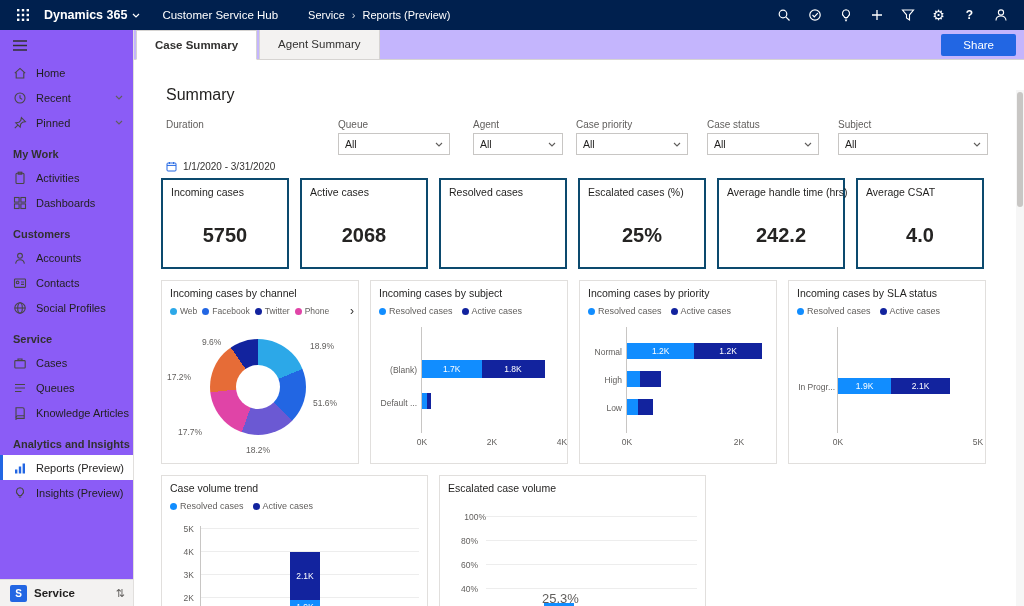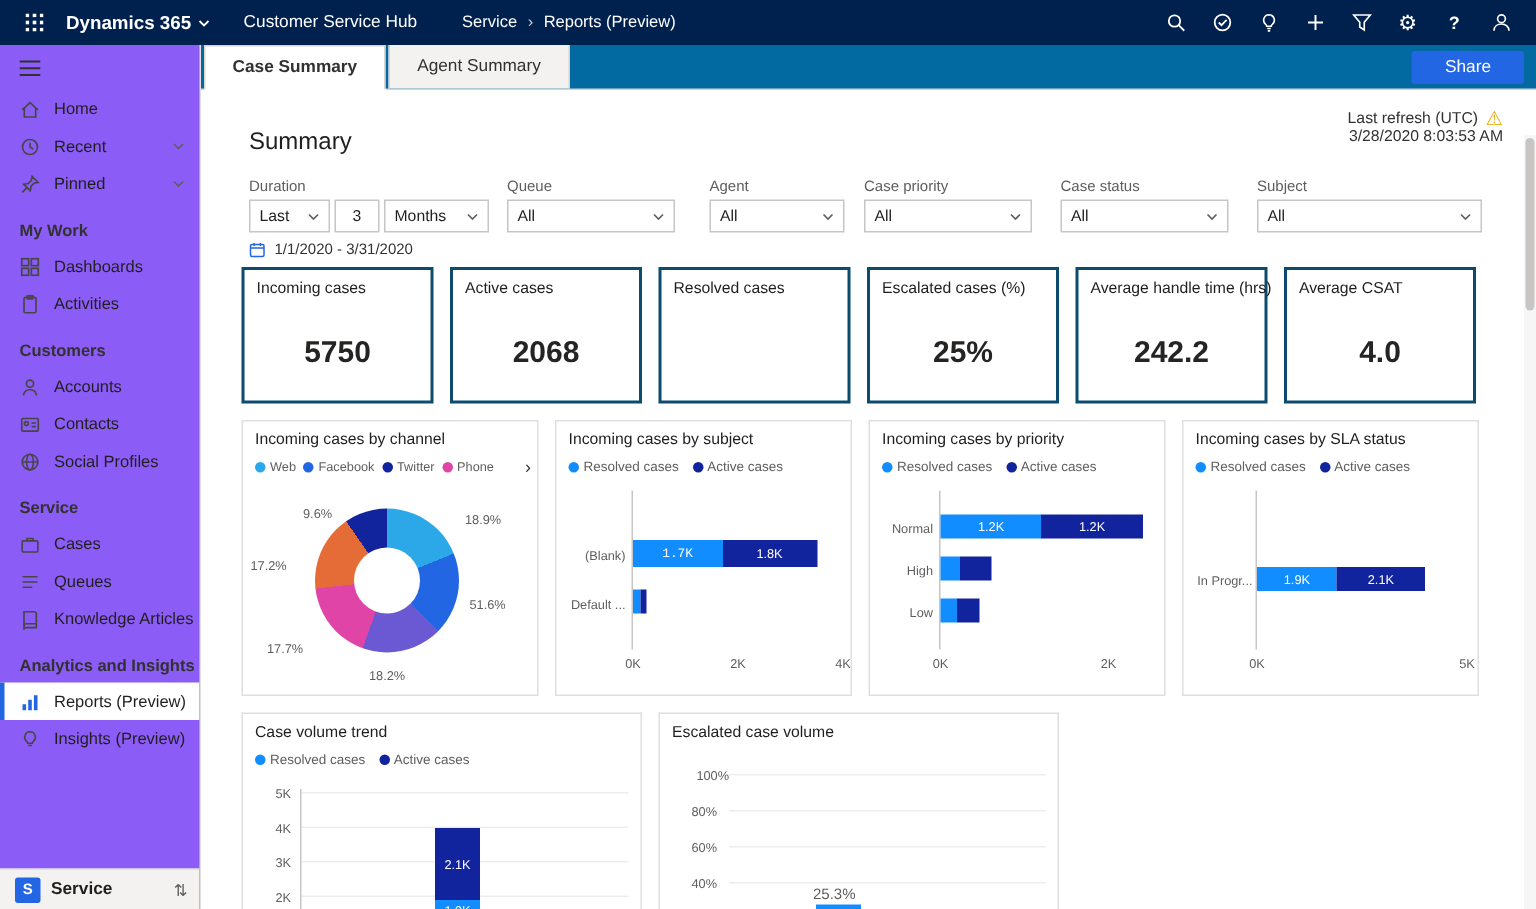--- a/index.html
+++ b/index.html
@@ -27,21 +27,21 @@
   .side-item.active .sicon{color:var(--accent,#2266E3)}
   .side-chev{margin-left:auto;margin-right:10px;color:#605e5c;display:flex}
   .side-heading{font-weight:bold;font-size:11px;padding:13px 0 5px 13px;color:#323130}
   .side-footer{position:absolute;bottom:0;left:0;right:0;height:27px;background:#f3f2f1;border-top:1px solid #e1dfdd;display:flex;align-items:center;gap:7px;padding:0 8px 0 10px}
   .sf-badge{width:17px;height:17px;background:var(--accent,#2266E3);color:#fff;font-size:10px;font-weight:bold;display:flex;align-items:center;justify-content:center;border-radius:2px}
   .sf-label{font-weight:bold;font-size:11.5px}
   .sf-arrows{margin-left:auto;color:#605e5c;font-size:11px;cursor:pointer}
 
   
   .main{position:absolute;top:30px;left:134px;right:0;bottom:0;background:#fff}
-  .tabstrip{height:30px;background:#0369a1;display:flex;align-items:flex-end;border-bottom:1px solid #d6d4d2;position:relative}
+  .tabstrip{height:30px;background:#c4b5fd;display:flex;align-items:flex-end;border-bottom:1px solid #d6d4d2;position:relative}
   .tab{height:30px;line-height:28px;padding:0 18px;font-size:11.5px;border:1px solid #d6d4d2;border-bottom:none;background:#f3f2f1;color:#323130;cursor:pointer;margin-left:2px}
   .tab.active{background:#fff;font-weight:bold;margin-bottom:-1px;border-bottom:1px solid #fff}
   .share-btn{position:absolute;right:8px;top:4px;height:22px;padding:0 22px;background:var(--accent,#2266E3);color:#fff;font-size:11.5px;border:none;border-radius:2px;display:flex;align-items:center;cursor:pointer}
   .content{position:absolute;top:30px;left:0;right:8px;bottom:0;background:#fff}
 
   .refresh{position:absolute;top:12px;right:14px;text-align:right;font-size:10.5px;color:#323130}
   .refresh-line1{display:flex;align-items:center;gap:5px;justify-content:flex-end}
   .warn{color:var(--warning,#EAA300);font-size:13px;line-height:1;cursor:pointer}
   .page-title{position:absolute;left:32px;top:26px;font-size:16px;font-weight:normal;color:#201f1e}
 
@@ -122,21 +122,21 @@
   .age-y0{left:8px;top:30px}.age-y1{left:8px;top:54px}.age-y2{left:8px;top:78px}.age-y3{left:8px;top:102px}
   .age-g0{top:34px;left:40px}.age-g1{top:58px;left:40px}.age-g2{top:82px;left:40px}.age-g3{top:106px;left:40px}
   .age-plot{position:absolute;left:40px;top:34px;right:10px;height:96px}
   .age-bar{position:absolute;bottom:0;width:30px;background:var(--resolved,#118DFF);cursor:pointer}
   .age-b0{left:76px}.age-b1{left:131px}
   .blab{position:absolute;font-size:8.5px;color:#605e5c;width:30px;text-align:center}
   .age-l0{left:116px;top:33px}.age-l1{left:171px;top:107px}
 
   .esc-y0{left:16px;top:36px;width:30px}.esc-y1{left:8px;top:60px;width:30px}.esc-y2{left:8px;top:84px;width:30px}.esc-y3{left:8px;top:108px;width:30px}
   .esc-g0{top:40px;left:46px}.esc-g1{top:64px;left:46px}.esc-g2{top:88px;left:46px}.esc-g3{top:112px;left:46px}
-  .esc-lab{position:absolute;left:102px;top:115px;font-size:10px;color:#605e5c;width:34px;text-align:left}
+  .esc-lab{position:absolute;left:102px;top:115px;font-size:13px;color:#605e5c;width:34px;text-align:left}
   .esc-bar{position:absolute;left:104px;top:127px;width:30px;height:10px;background:var(--resolved,#118DFF);cursor:pointer}
 
   
   .scrollbar{position:absolute;top:60px;right:0;width:8px;bottom:0;background:#f6f6f6}
   .scroll-thumb{position:absolute;top:2px;left:1px;width:6px;height:115px;background:#c8c6c4;border-radius:3px;cursor:pointer}
 
   svg{display:block}
 </style>
 </head>
 <body>
@@ -250,39 +250,39 @@
           <path d="M1 1l3 3 3-3" fill="none" stroke="currentColor" stroke-width="1.1"></path>
         </svg>
       </span>
   </div>
 
   <div class="side-heading">My Work</div>
   <div class="side-item">
     <span class="sicon">
         <svg width="14" height="14" viewBox="0 0 14 14">
           <g fill="none" stroke="currentColor" stroke-width="1.1">
+            <rect x="3" y="2.2" width="8" height="10.3" rx="1"></rect>
+            <rect x="5.2" y="1.2" width="3.6" height="2"></rect>
+          </g>
+        </svg>
+      </span>
+    <span>Activities</span>
+  </div>
+  <div class="side-item">
+    <span class="sicon">
+        <svg width="14" height="14" viewBox="0 0 14 14">
+          <g fill="none" stroke="currentColor" stroke-width="1.1">
             <rect x="1.5" y="1.5" width="4.6" height="4.6"></rect>
             <rect x="7.9" y="1.5" width="4.6" height="4.6"></rect>
             <rect x="1.5" y="7.9" width="4.6" height="4.6"></rect>
             <rect x="7.9" y="7.9" width="4.6" height="4.6"></rect>
           </g>
         </svg>
       </span>
     <span>Dashboards</span>
-  </div>
-  <div class="side-item">
-    <span class="sicon">
-        <svg width="14" height="14" viewBox="0 0 14 14">
-          <g fill="none" stroke="currentColor" stroke-width="1.1">
-            <rect x="3" y="2.2" width="8" height="10.3" rx="1"></rect>
-            <rect x="5.2" y="1.2" width="3.6" height="2"></rect>
-          </g>
-        </svg>
-      </span>
-    <span>Activities</span>
   </div>
 
   <div class="side-heading">Customers</div>
   <div class="side-item">
     <span class="sicon">
         <svg width="14" height="14" viewBox="0 0 14 14">
           <g fill="none" stroke="currentColor" stroke-width="1.1">
             <circle cx="7" cy="4.8" r="2.4"></circle>
             <path d="M2.6 12.6c.4-2.4 2.2-3.8 4.4-3.8s4 1.4 4.4 3.8"></path>
           </g>
@@ -378,51 +378,25 @@
 </div>
 
 <div class="main">
   <div class="tabstrip">
     <div class="tab active">Case Summary</div>
     <div class="tab">Agent Summary</div>
     <button class="share-btn">Share</button>
   </div>
 
   <div class="content">
-    <div class="refresh">
-      <div class="refresh-line1">
-        <span>Last refresh (UTC)</span>
-        <span class="warn">⚠</span>
-      </div>
-      <div>3/28/2020 8:03:53 AM</div>
-    </div>
 
     <div class="page-title">Summary</div>
 
     <div class="fgroup fg-duration">
       <div class="flabel">Duration</div>
-      <div class="fctrl-row">
-        <div class="fselect w-last">
-          <span>Last</span>
-          <span class="fchev">
-              <svg width="8" height="5" viewBox="0 0 8 5">
-                <path d="M1 1l3 3 3-3" fill="none" stroke="currentColor" stroke-width="1.1"></path>
-              </svg>
-            </span>
-        </div>
-        <div class="fnum">3</div>
-        <div class="fselect w-months">
-          <span>Months</span>
-          <span class="fchev">
-              <svg width="8" height="5" viewBox="0 0 8 5">
-                <path d="M1 1l3 3 3-3" fill="none" stroke="currentColor" stroke-width="1.1"></path>
-              </svg>
-            </span>
-        </div>
-      </div>
     </div>
     <div class="fgroup fg-queue">
       <div class="flabel">Queue</div>
       <div class="fselect">
         <span>All</span>
         <span class="fchev">
             <svg width="8" height="5" viewBox="0 0 8 5">
               <path d="M1 1l3 3 3-3" fill="none" stroke="currentColor" stroke-width="1.1"></path>
             </svg>
           </span>
@@ -554,21 +528,21 @@
             </span>
           <span class="legend-item">
               <span class="dot" style="background: rgb(18, 35, 158);"></span>
               <span>Active cases</span>
             </span>
         </div>
         <span class="cat sub-cat sub-cat0">(Blank)</span>
         <span class="cat sub-cat sub-cat1">Default ...</span>
         <div class="axis-v sub-axis"></div>
         <div class="hrow sub-row0">
-          <div class="seg res" style="width: 42.5%; font-family: Liberation Mono, monospace;">1.7K</div>
+          <div class="seg res" style="width: 42.5%;">1.7K</div>
           <div class="seg act" style="width: 45%; text-align: center;">1.8K</div>
         </div>
         <div class="hrow sub-row1">
           <div class="seg res" style="width: 3.75%;"></div>
           <div class="seg act" style="width: 3%;"></div>
         </div>
         <span class="tick sub-t0">0K</span>
         <span class="tick sub-t1">2K</span>
         <span class="tick sub-t2">4K</span>
       </div>

